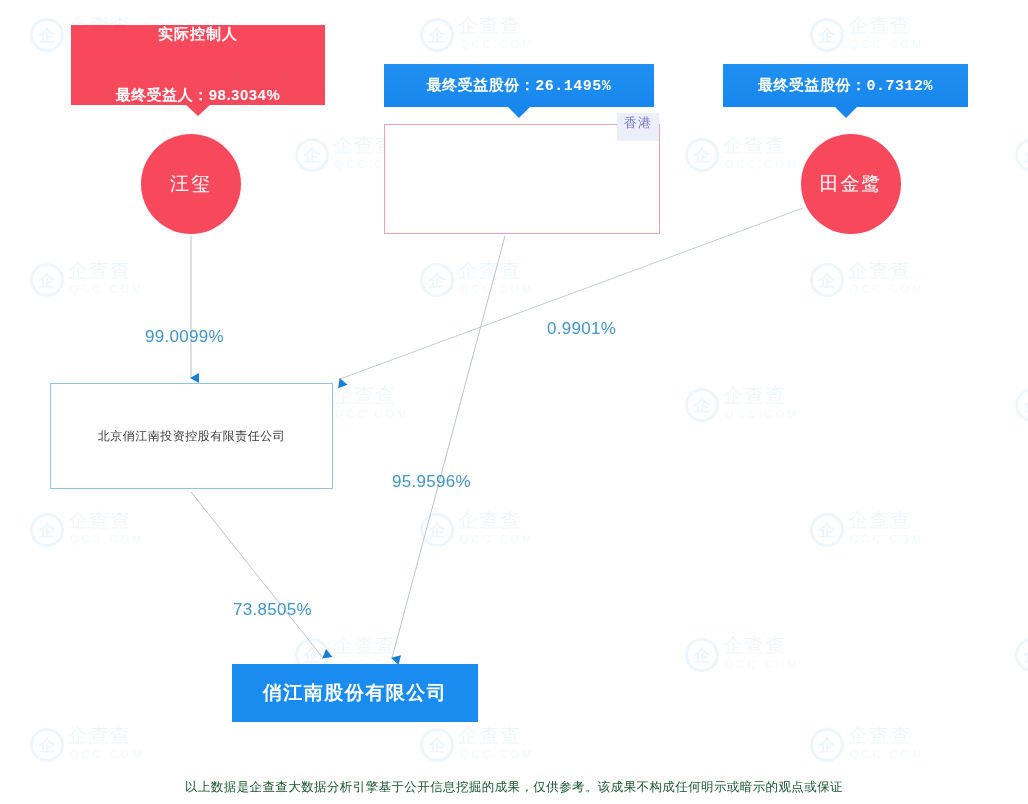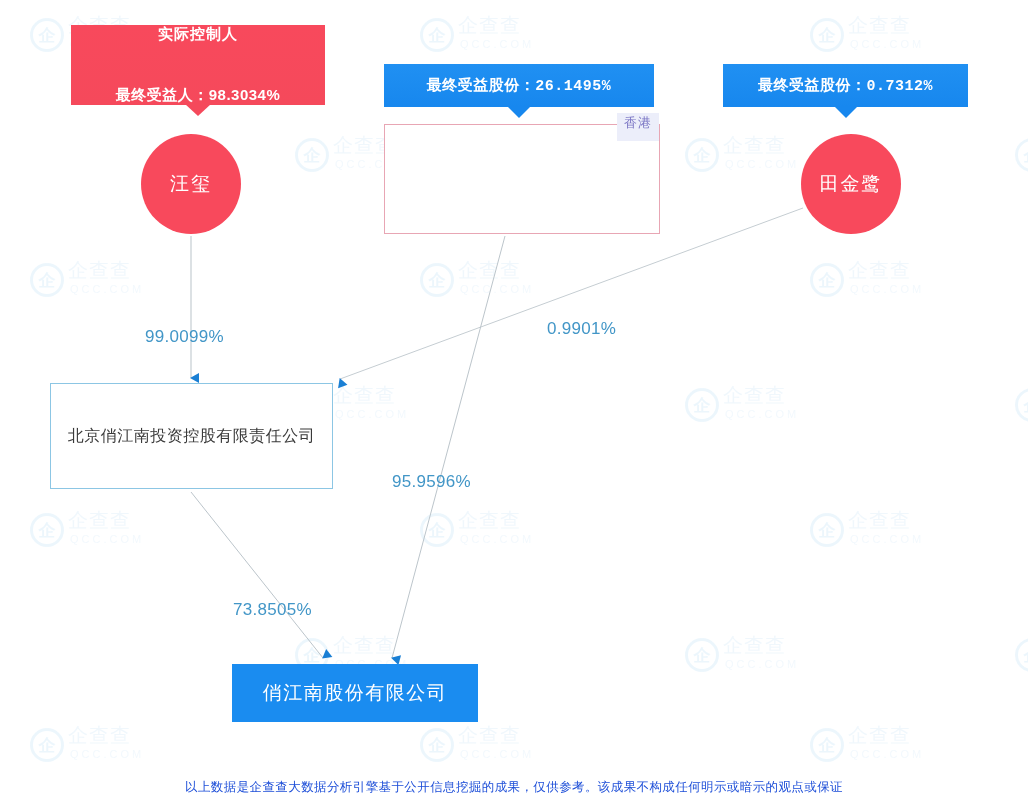--- a/index.html
+++ b/index.html
@@ -175,38 +175,39 @@
     left: 50px; top: 383px;
     width: 283px; height: 106px;
     border: 1px solid #8cc6e4;
     background: #ffffff;
     display: flex;
     align-items: center;
     justify-content: center;
     padding: 0 14px;
   }
   #box-holding .cname {
-    font-size: 16px;
+    font-size: 12px;
     color: #3a3a3a;
     line-height: 1.75;
     text-align: center;
     letter-spacing: 0.5px;
   }
 
   
   #box-target {
     left: 232px; top: 664px;
     width: 246px; height: 58px;
     background: #1a8cf0;
     color: #ffffff;
     display: flex;
     align-items: center;
     justify-content: center;
     font-size: 19px;
     letter-spacing: 1.5px;
+    font-weight: bold;
   }
 
   
   .edge-label {
     position: absolute;
     z-index: 4;
     font-size: 17px;
     color: #4296c7;
     white-space: nowrap;
     letter-spacing: 0.3px;
@@ -216,21 +217,21 @@
   #lbl-099  { left: 547px; top: 282px; }
   #lbl-2614 { left: 392px; top: 435px; }
   #lbl-7385 { left: 233px; top: 563px; }
 
   
   #footer {
     position: absolute;
     left: 0; right: 0; bottom: 8px;
     text-align: center;
     font-size: 12.5px;
-    color: #1d4ed8;
+    color: #14532d;
     letter-spacing: 0.4px;
     z-index: 3;
   }
 </style>
 </head>
 <body>
 
 <div id="stage">
 
   <div id="watermarks">

